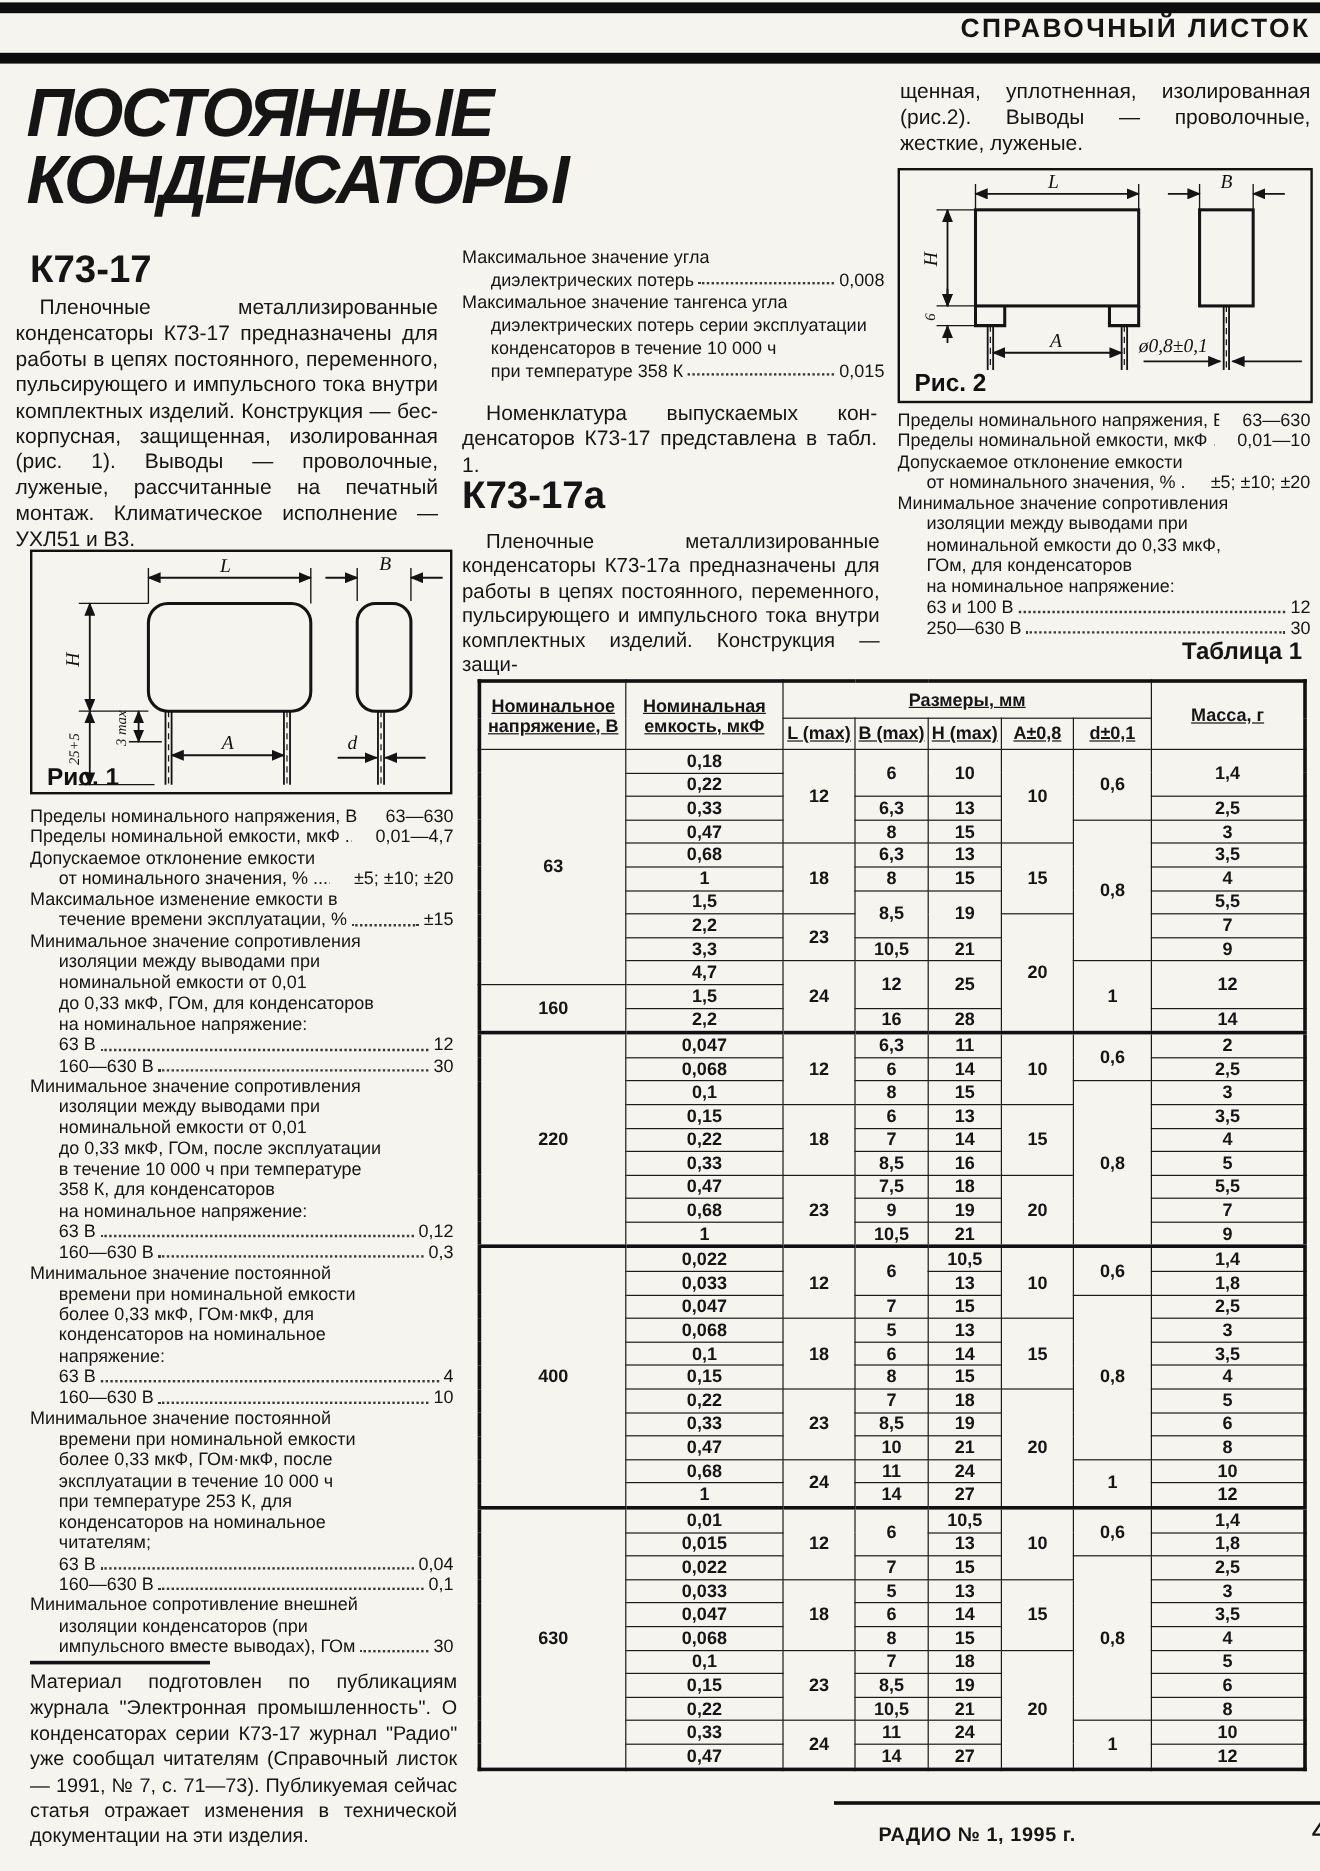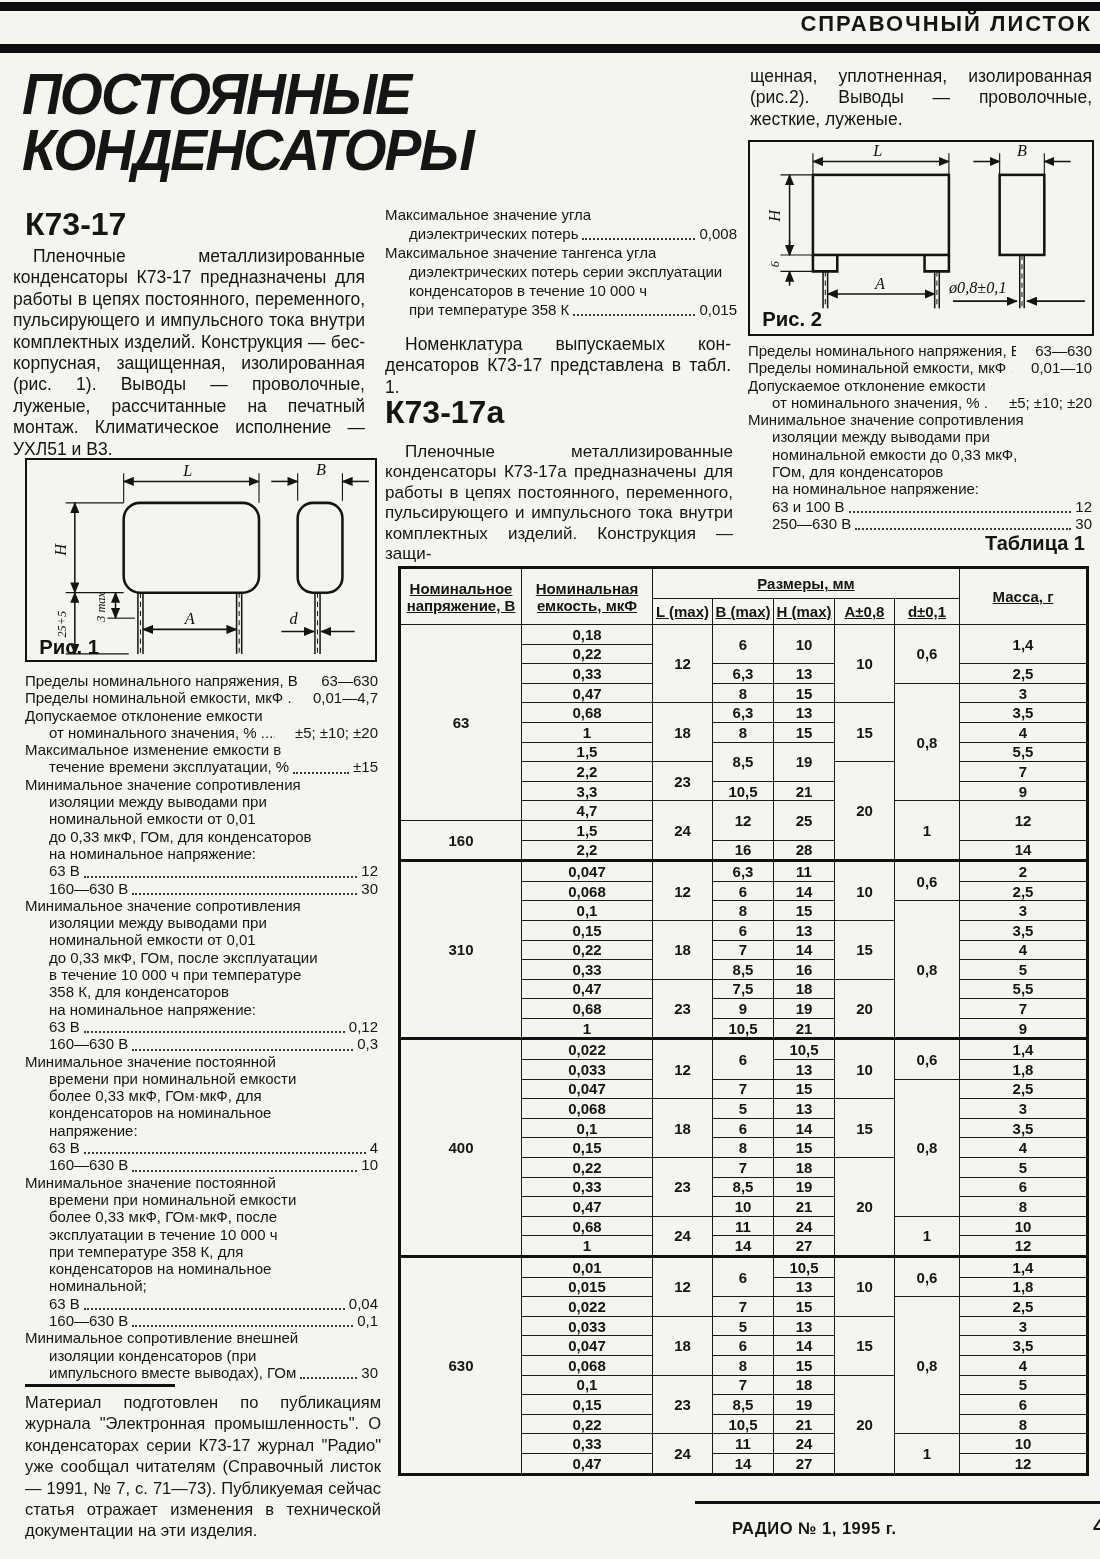--- a/index.html
+++ b/index.html
@@ -29,21 +29,21 @@
   .dim{stroke:#141414;stroke-width:1.5;fill:none;}
   .thin{stroke:#141414;stroke-width:1.1;fill:none;}
   .dash{stroke:#141414;stroke-width:1;fill:none;stroke-dasharray:5 4;}
   .figlabel{font-family:"Liberation Serif",serif;font-style:italic;font-size:16px;fill:#111;}
   .figlabel.small{font-size:12px;}
   .figcap{font-family:"Liberation Sans",sans-serif;font-weight:bold;font-size:20px;fill:#111;font-style:normal;}
   .specs{font-size:15px;line-height:17.3px;}
   #specs-left{top:672px;left:25px;width:353px;}
   #specs-mid{top:205px;left:385px;width:352px;line-height:19px;}
   #specs-right{top:342px;left:748px;width:344px;}
-  .spec-line{display:flex;align-items:center;white-space:nowrap;}
+  .spec-line{display:flex;align-items:flex-start;white-space:nowrap;}
   .spec-line.ind{padding-left:24px;}
   .spec-label{flex:0 1 auto;overflow:hidden;}
   .leader{flex:1 1 12px;margin:0 4px;height:.75em;}
   .leader.dotted{border-bottom:2px dotted #3a3a3a;}
   .spec-value{flex:0 0 auto;}
   #rule-left{top:1384px;left:25px;width:150px;height:3px;background:#111;}
   #footnote{top:1392px;left:25px;width:356px;font-size:16.5px;line-height:21.4px;text-align:justify;}
   #tcaption{top:532px;left:885px;width:200px;text-align:right;font-weight:bold;font-size:20px;}
   #table1-wrap{top:566px;left:398px;}
   table{border-collapse:collapse;table-layout:fixed;width:688px;border:3.5px solid #111;}
@@ -234,27 +234,27 @@
     <div class="spec-line ind">
       <span class="spec-label">времени при номинальной емкости</span>
     </div>
     <div class="spec-line ind">
       <span class="spec-label">более 0,33 мкФ, ГОм·мкФ, после</span>
     </div>
     <div class="spec-line ind">
       <span class="spec-label">эксплуатации в течение 10 000 ч</span>
     </div>
     <div class="spec-line ind">
-      <span class="spec-label">при температуре 358 К, для</span>
+      <span class="spec-label">при температуре 253 К, для</span>
     </div>
     <div class="spec-line ind">
       <span class="spec-label">конденсаторов на номинальное</span>
     </div>
     <div class="spec-line ind">
-      <span class="spec-label">номинальной;</span>
+      <span class="spec-label">читателям;</span>
     </div>
     <div class="spec-line ind">
       <span class="spec-label">63 В</span>
       <span class="leader dotted"></span>
       <span class="spec-value">0,04</span>
     </div>
     <div class="spec-line ind">
       <span class="spec-label">160—630 В</span>
       <span class="leader dotted"></span>
       <span class="spec-value">0,1</span>
@@ -495,21 +495,21 @@
           <td rowspan="2">160</td>
           <td rowspan="1">1,5</td>
         </tr>
         <tr>
           <td rowspan="1">2,2</td>
           <td rowspan="1">16</td>
           <td rowspan="1">28</td>
           <td rowspan="1">14</td>
         </tr>
         <tr class="sec">
-          <td rowspan="9">310</td>
+          <td rowspan="9">220</td>
           <td rowspan="1">0,047</td>
           <td rowspan="3">12</td>
           <td rowspan="1">6,3</td>
           <td rowspan="1">11</td>
           <td rowspan="3">10</td>
           <td rowspan="2">0,6</td>
           <td rowspan="1">2</td>
         </tr>
         <tr>
           <td rowspan="1">0,068</td>

